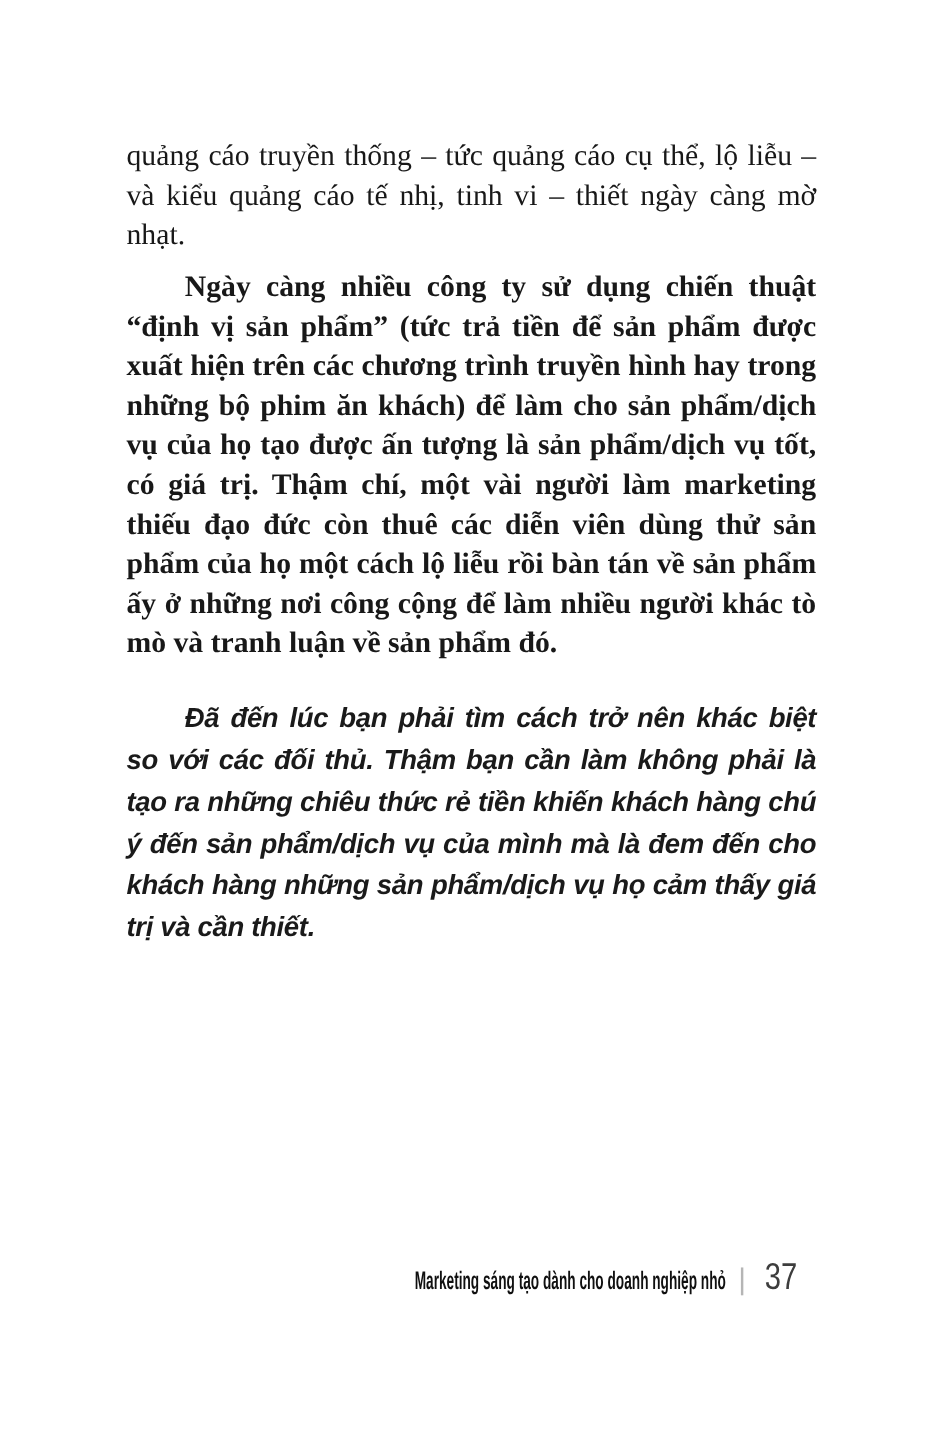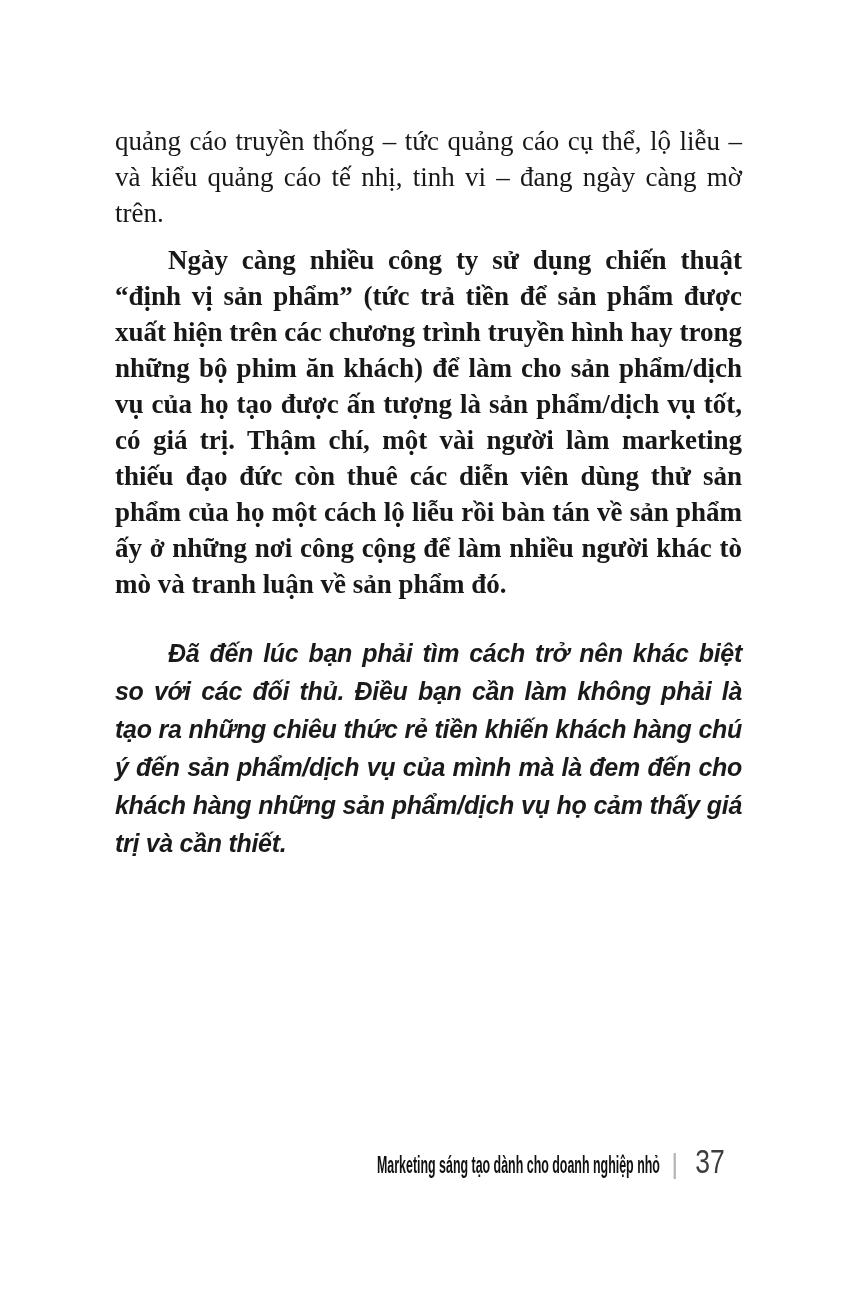--- a/index.html
+++ b/index.html
@@ -81,25 +81,25 @@
     transform: scaleX(0.78);
     transform-origin: 100% 78%;
   }
 </style>
 </head>
 <body>
 
 <div class="page">
 
   <main class="text-block">
-    <p class="para para-first">quảng cáo truyền thống – tức quảng cáo cụ thể, lộ liễu – và kiểu quảng cáo tế nhị, tinh vi – đang ngày càng mờ trên.</p>
+    <p class="para para-first">quảng cáo truyền thống – tức quảng cáo cụ thể, lộ liễu – và kiểu quảng cáo tế nhị, tinh vi – thiết ngày càng mờ nhạt.</p>
 
     <p class="para para-indent para-second">Ngày càng nhiều công ty sử dụng chiến thuật “định vị sản phẩm” (tức trả tiền để sản phẩm được xuất hiện trên các chương trình truyền hình hay trong những bộ phim ăn khách) để làm cho sản phẩm/dịch vụ của họ tạo được ấn tượng là sản phẩm/dịch vụ tốt, có giá trị. Thậm chí, một vài người làm marketing thiếu đạo đức còn thuê các diễn viên dùng thử sản phẩm của họ một cách lộ liễu rồi bàn tán về sản phẩm ấy ở những nơi công cộng để làm nhiều người khác tò mò và tranh luận về sản phẩm đó.</p>
 
-    <p class="para para-indent para-emphasis">Đã đến lúc bạn phải tìm cách trở nên khác biệt so với các đối thủ. Điều bạn cần làm không phải là tạo ra những chiêu thức rẻ tiền khiến khách hàng chú ý đến sản phẩm/dịch vụ của mình mà là đem đến cho khách hàng những sản phẩm/dịch vụ họ cảm thấy giá trị và cần thiết.</p>
+    <p class="para para-indent para-emphasis">Đã đến lúc bạn phải tìm cách trở nên khác biệt so với các đối thủ. Thậm bạn cần làm không phải là tạo ra những chiêu thức rẻ tiền khiến khách hàng chú ý đến sản phẩm/dịch vụ của mình mà là đem đến cho khách hàng những sản phẩm/dịch vụ họ cảm thấy giá trị và cần thiết.</p>
   </main>
 
   <footer class="footer">
     <span class="book-title">Marketing sáng tạo dành cho doanh nghiệp nhỏ</span>
     <span class="footer-sep">|</span>
     <span class="page-number">37</span>
   </footer>
 
 </div>
 

